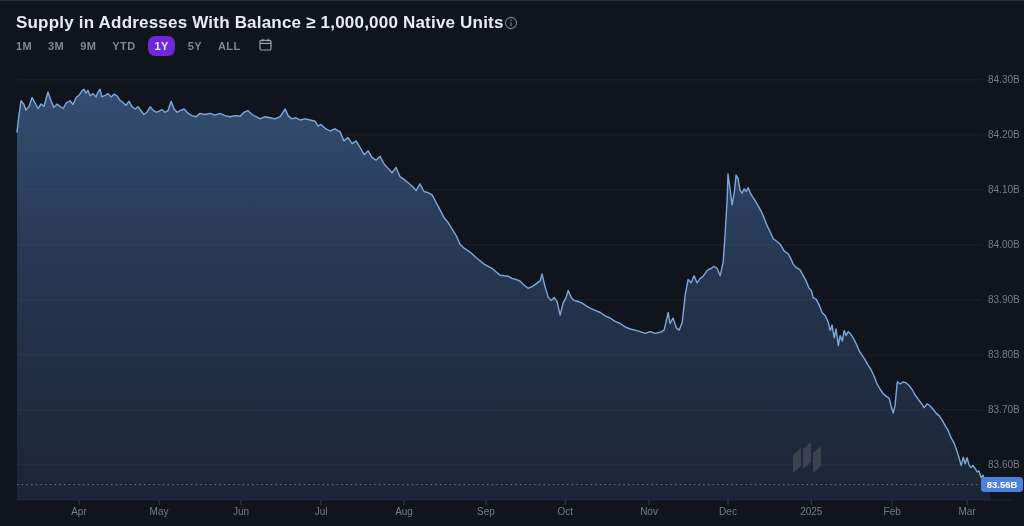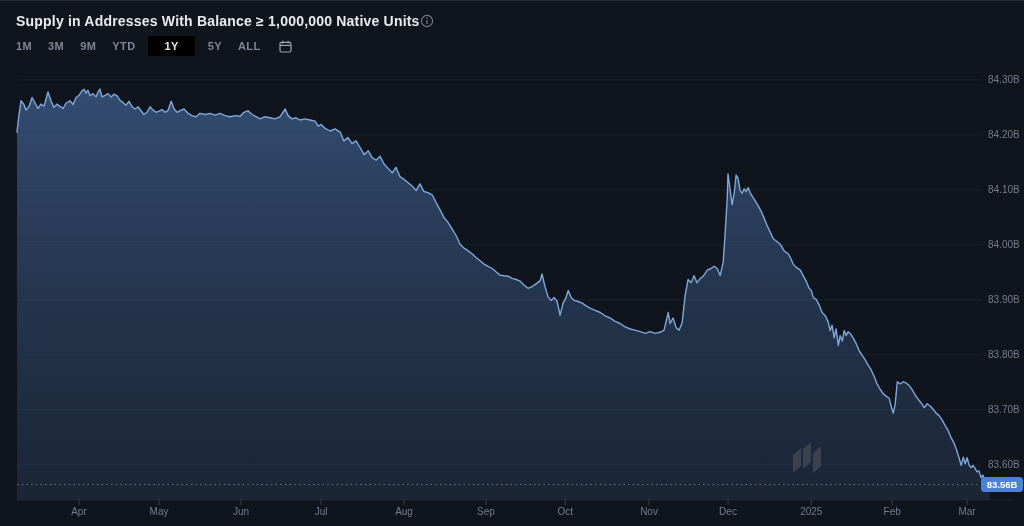--- a/index.html
+++ b/index.html
@@ -5,29 +5,29 @@
   html,body{margin:0;padding:0}
   body{
     width:1024px;height:526px;position:relative;overflow:hidden;
     background:#10141c;
     font-family:"Liberation Sans",sans-serif;
     -webkit-font-smoothing:antialiased;
   }
   .topline{position:absolute;top:0;left:0;width:1024px;height:1px;background:#262c38;}
   .title-row{
     position:absolute;top:13px;left:16px;display:flex;align-items:center;
-    color:#e9ebf0;font-size:14px;font-weight:700;letter-spacing:.2px;white-space:nowrap;
+    color:#e9ebf0;font-size:17px;font-weight:700;letter-spacing:.2px;white-space:nowrap;
   }
   .info-btn{display:inline-flex;align-items:center;cursor:pointer;opacity:.85}
   .ranges{
-    position:absolute;top:38px;left:16px;display:flex;align-items:center;gap:16px;
+    position:absolute;top:38px;left:16px;display:flex;align-items:flex-start;gap:16px;
     font-size:11px;font-weight:700;color:#7f8795;letter-spacing:.4px;
   }
   .range{cursor:pointer;line-height:16px}
-  .range.sel{background:#000000;color:#e4e7ec;padding:2px 16px;border-radius:0;margin:-2px -3px}
+  .range.sel{background:#6d28d9;color:#e4e7ec;padding:2px 6px;border-radius:7px;margin:-2px -3px}
   .cal-btn{display:inline-flex;align-items:center;cursor:pointer;color:#9aa2af;margin-left:2px}
   svg.chart{position:absolute;left:0;top:0}
   .grid{stroke:rgba(130,148,175,.11);stroke-width:1}
   .axisline{stroke:rgba(130,148,175,.13);stroke-width:1}
   .tick{stroke:rgba(130,148,175,.35);stroke-width:1}
   .ylab,.xlab{fill:#747d8d;font-size:10px;font-family:"Liberation Sans",sans-serif}
   .seriesline{fill:none;stroke:#7fa8da;stroke-width:1.4;stroke-linejoin:round;stroke-linecap:round}
   .dotted{stroke:#7b8598;stroke-width:1;stroke-dasharray:1.5 3.2;opacity:.85}
   .badge-rect{fill:#4d80d8}
   .badge-text{fill:#ffffff;font-size:9.5px;font-weight:700;font-family:"Liberation Sans",sans-serif}

